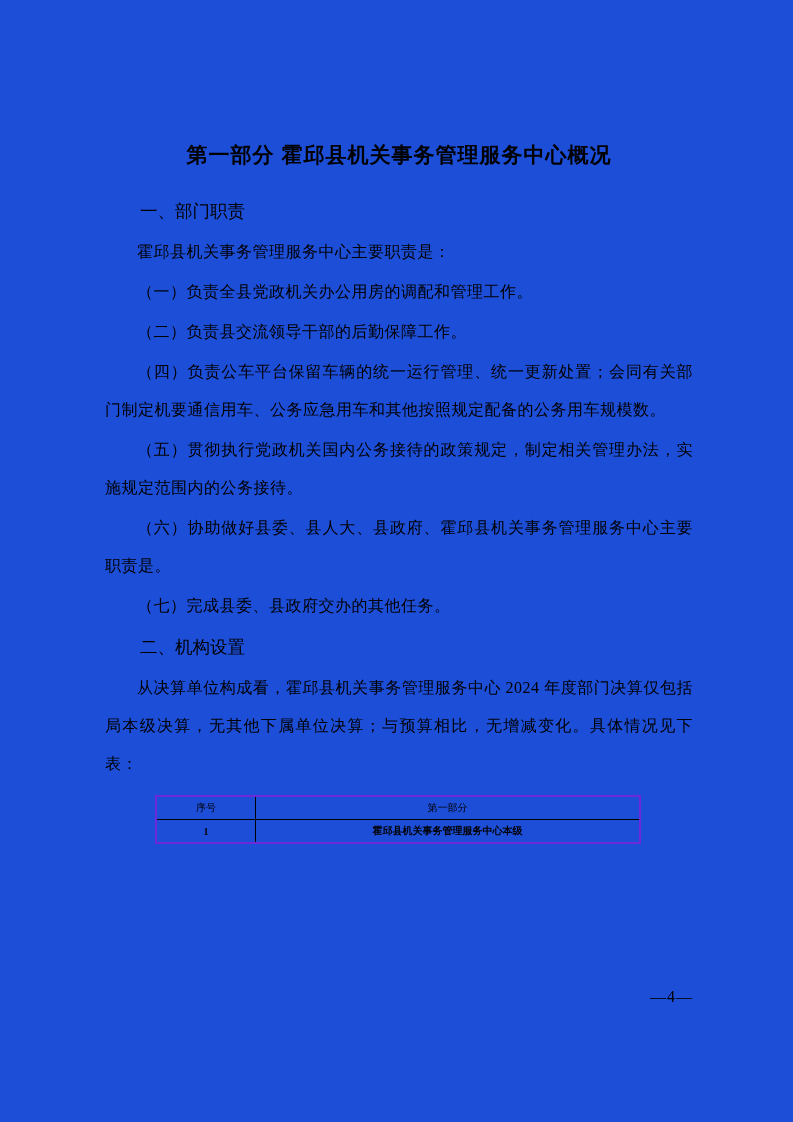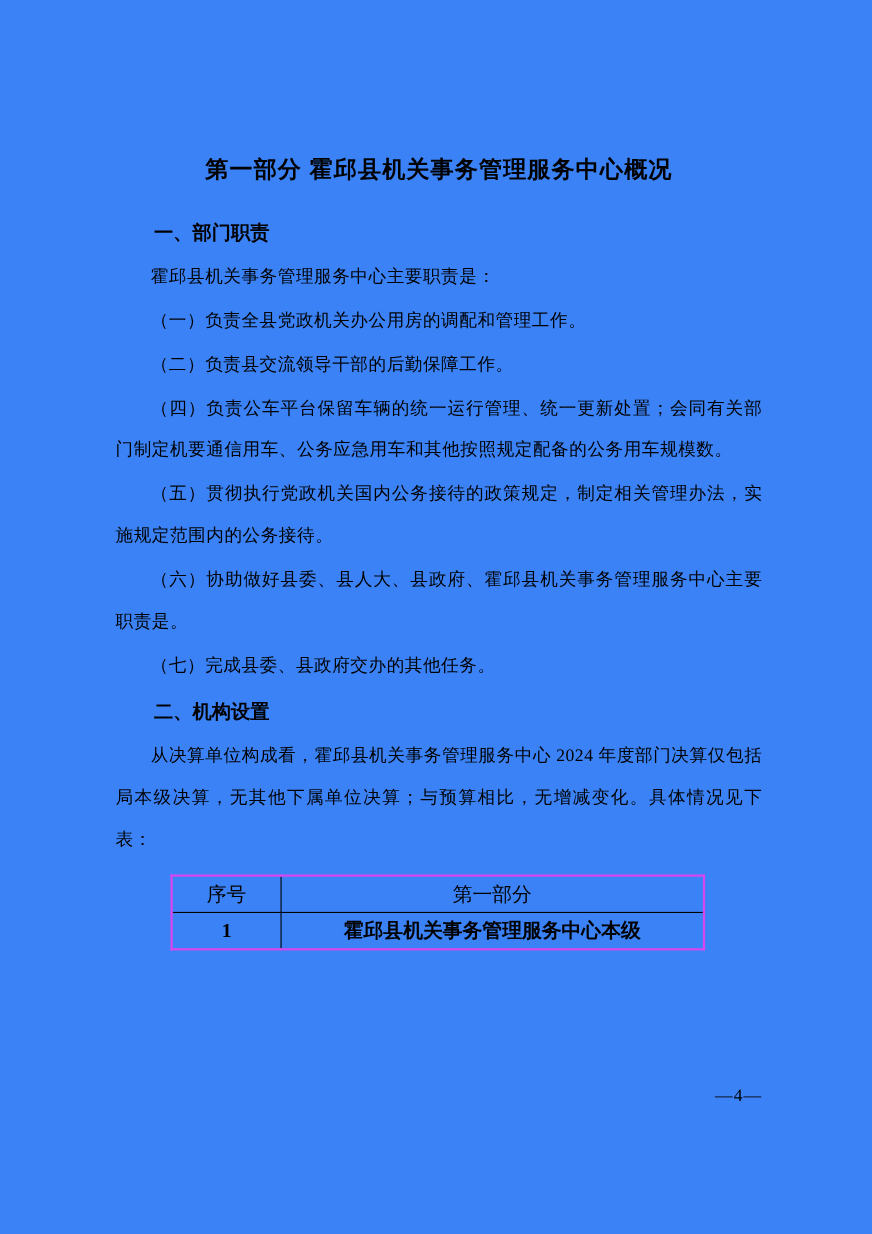--- a/index.html
+++ b/index.html
@@ -4,21 +4,21 @@
 <style>
   html, body {
     margin: 0;
     padding: 0;
     background: #ffffff;
   }
   .page {
     position: relative;
     width: 793px;
     height: 1122px;
-    background: #3b82f6;
+    background: #1d4ed8;
     color: #000000;
     font-family: "Liberation Serif", "DejaVu Serif", serif;
     overflow: hidden;
     box-sizing: border-box;
   }
   .content {
     position: absolute;
     left: 105px;
     right: 100px;
     top: 138px;
@@ -27,40 +27,40 @@
     font-family: "Liberation Sans", "DejaVu Sans", sans-serif;
     font-weight: bold;
     font-size: 21px;
     text-align: center;
     letter-spacing: 1px;
     margin: 0 0 20px 0;
     line-height: 34px;
   }
   .sec-heading {
     font-family: "Liberation Sans", "DejaVu Sans", sans-serif;
-    font-weight: bold;
+    font-weight: normal;
     font-size: 17.5px;
     line-height: 38px;
     text-indent: 2em;
     margin: 3px 0;
   }
   p.body {
     font-size: 16px;
     line-height: 38px;
     text-indent: 2em;
     text-align: justify;
     margin: 2px 0;
     letter-spacing: 0.5px;
   }
   .unit-table {
     border-collapse: collapse;
     width: 486px;
     margin: 12px 0 0 50px;
-    border: 2px solid #d946ef;
-    font-size: 18px;
+    border: 2px solid #6d28d9;
+    font-size: 10px;
     table-layout: fixed;
   }
   .unit-table th, .unit-table td {
     border: 1px solid #000;
     text-align: center;
     vertical-align: middle;
     padding: 4px 4px;
     font-family: "Liberation Serif", "DejaVu Serif", serif;
   }
   .unit-table th {

